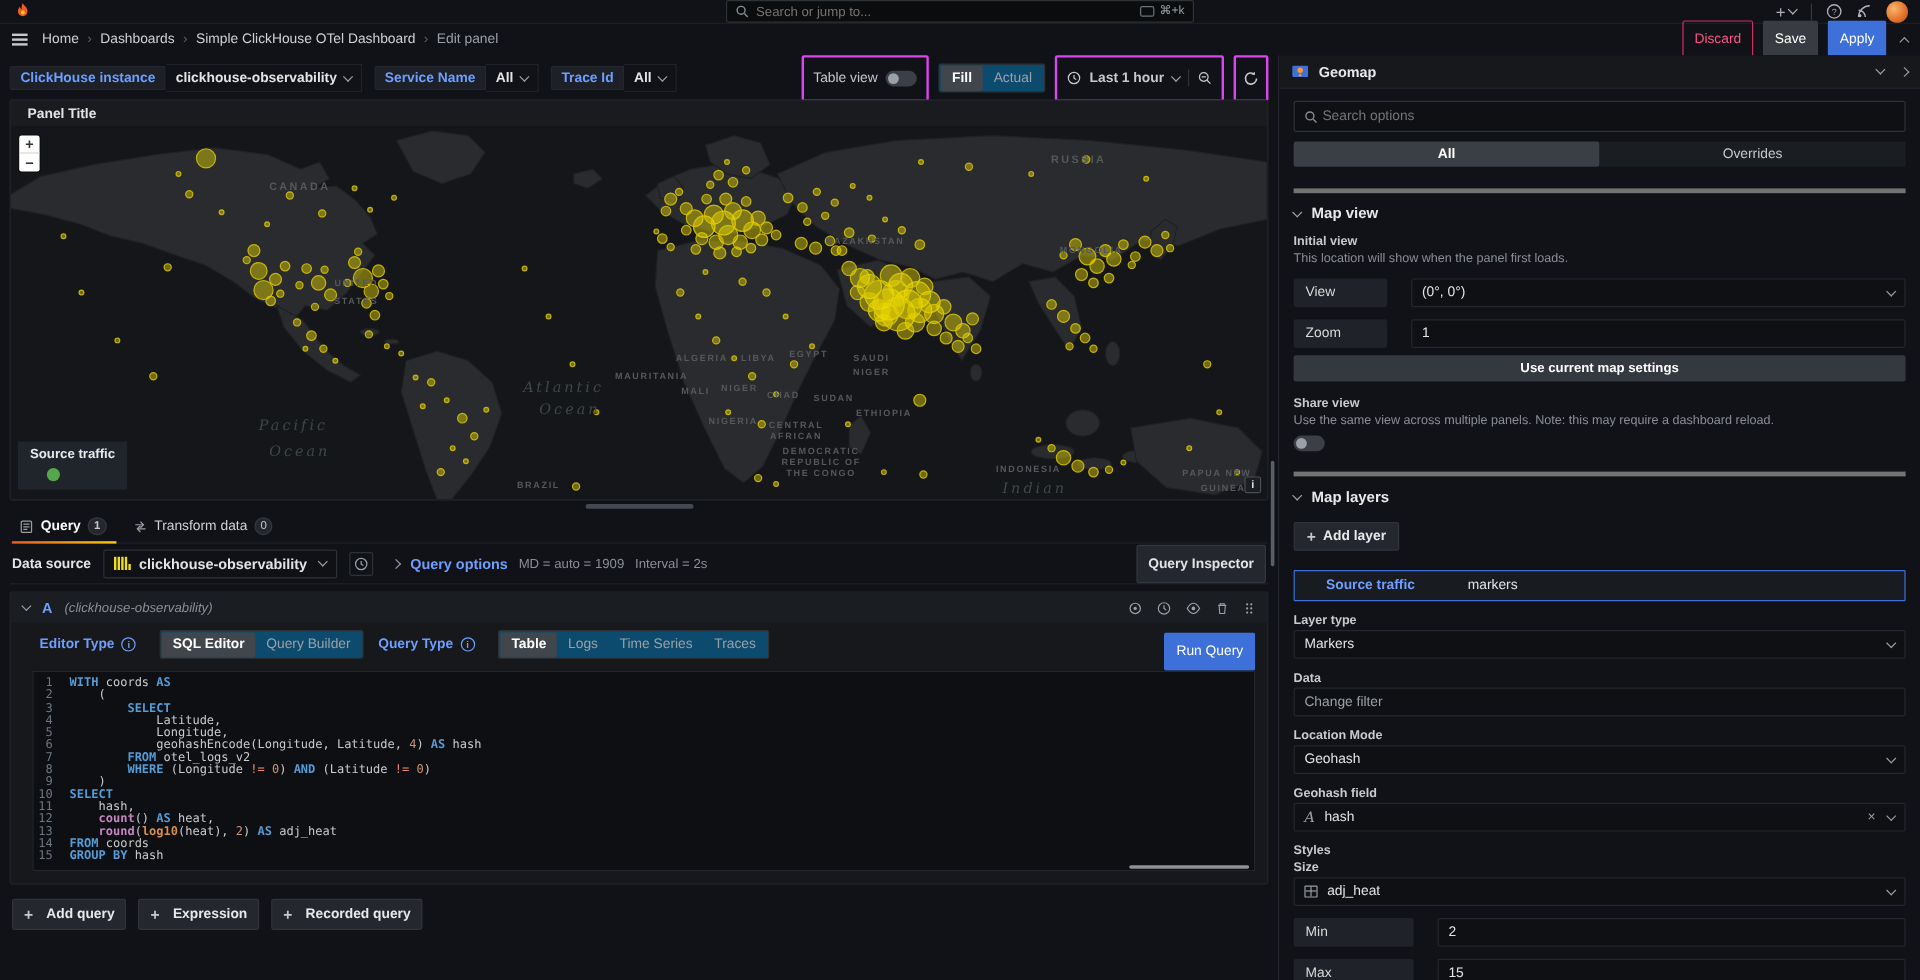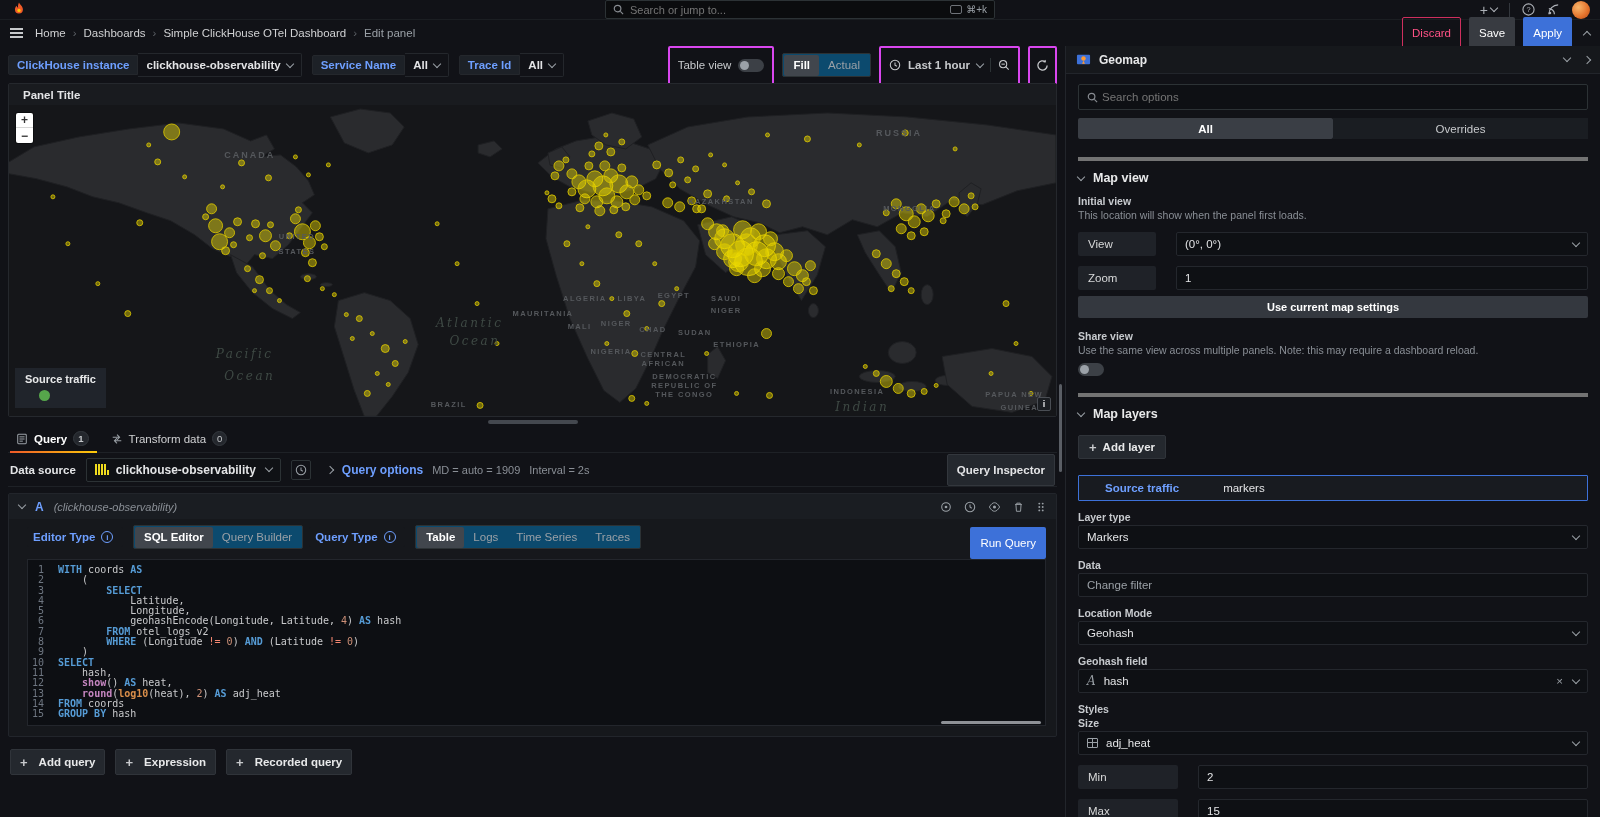--- a/index.html
+++ b/index.html
@@ -711,21 +711,21 @@
               <div class="code-line"><span class="ln">2</span><span class="tok-p">    (</span></div>
               <div class="code-line"><span class="ln">3</span><span class="tok-p">        </span><span class="tok-k">SELECT</span></div>
               <div class="code-line"><span class="ln">4</span><span class="tok-p">            Latitude,</span></div>
               <div class="code-line"><span class="ln">5</span><span class="tok-p">            Longitude,</span></div>
               <div class="code-line"><span class="ln">6</span><span class="tok-p">            geohashEncode(Longitude, Latitude, </span><span class="tok-n">4</span><span class="tok-p">) </span><span class="tok-k">AS</span><span class="tok-p"> hash</span></div>
               <div class="code-line"><span class="ln">7</span><span class="tok-p">        </span><span class="tok-k">FROM</span><span class="tok-p"> otel_logs_v2</span></div>
               <div class="code-line"><span class="ln">8</span><span class="tok-p">        </span><span class="tok-k">WHERE</span><span class="tok-p"> (Longitude </span><span class="tok-o">!=</span><span class="tok-p"> </span><span class="tok-n">0</span><span class="tok-p">) </span><span class="tok-k">AND</span><span class="tok-p"> (Latitude </span><span class="tok-o">!=</span><span class="tok-p"> </span><span class="tok-n">0</span><span class="tok-p">)</span></div>
               <div class="code-line"><span class="ln">9</span><span class="tok-p">    )</span></div>
               <div class="code-line"><span class="ln">10</span><span class="tok-k">SELECT</span></div>
               <div class="code-line"><span class="ln">11</span><span class="tok-p">    hash,</span></div>
-              <div class="code-line"><span class="ln">12</span><span class="tok-p">    </span><span class="tok-f">show</span><span class="tok-p">() </span><span class="tok-k">AS</span><span class="tok-p"> heat,</span></div>
+              <div class="code-line"><span class="ln">12</span><span class="tok-p">    </span><span class="tok-f">count</span><span class="tok-p">() </span><span class="tok-k">AS</span><span class="tok-p"> heat,</span></div>
               <div class="code-line"><span class="ln">13</span><span class="tok-p">    </span><span class="tok-f">round</span><span class="tok-p">(</span><span class="tok-fo">log10</span><span class="tok-p">(heat), </span><span class="tok-n">2</span><span class="tok-p">) </span><span class="tok-k">AS</span><span class="tok-p"> adj_heat</span></div>
               <div class="code-line"><span class="ln">14</span><span class="tok-k">FROM</span><span class="tok-p"> coords</span></div>
               <div class="code-line"><span class="ln">15</span><span class="tok-k">GROUP BY</span><span class="tok-p"> hash</span></div>
             </div>
           <div class="code-scroll-x"></div>
         </div>
       </div>
 
       <div class="footer-btns">
         <button class="btn dark">

